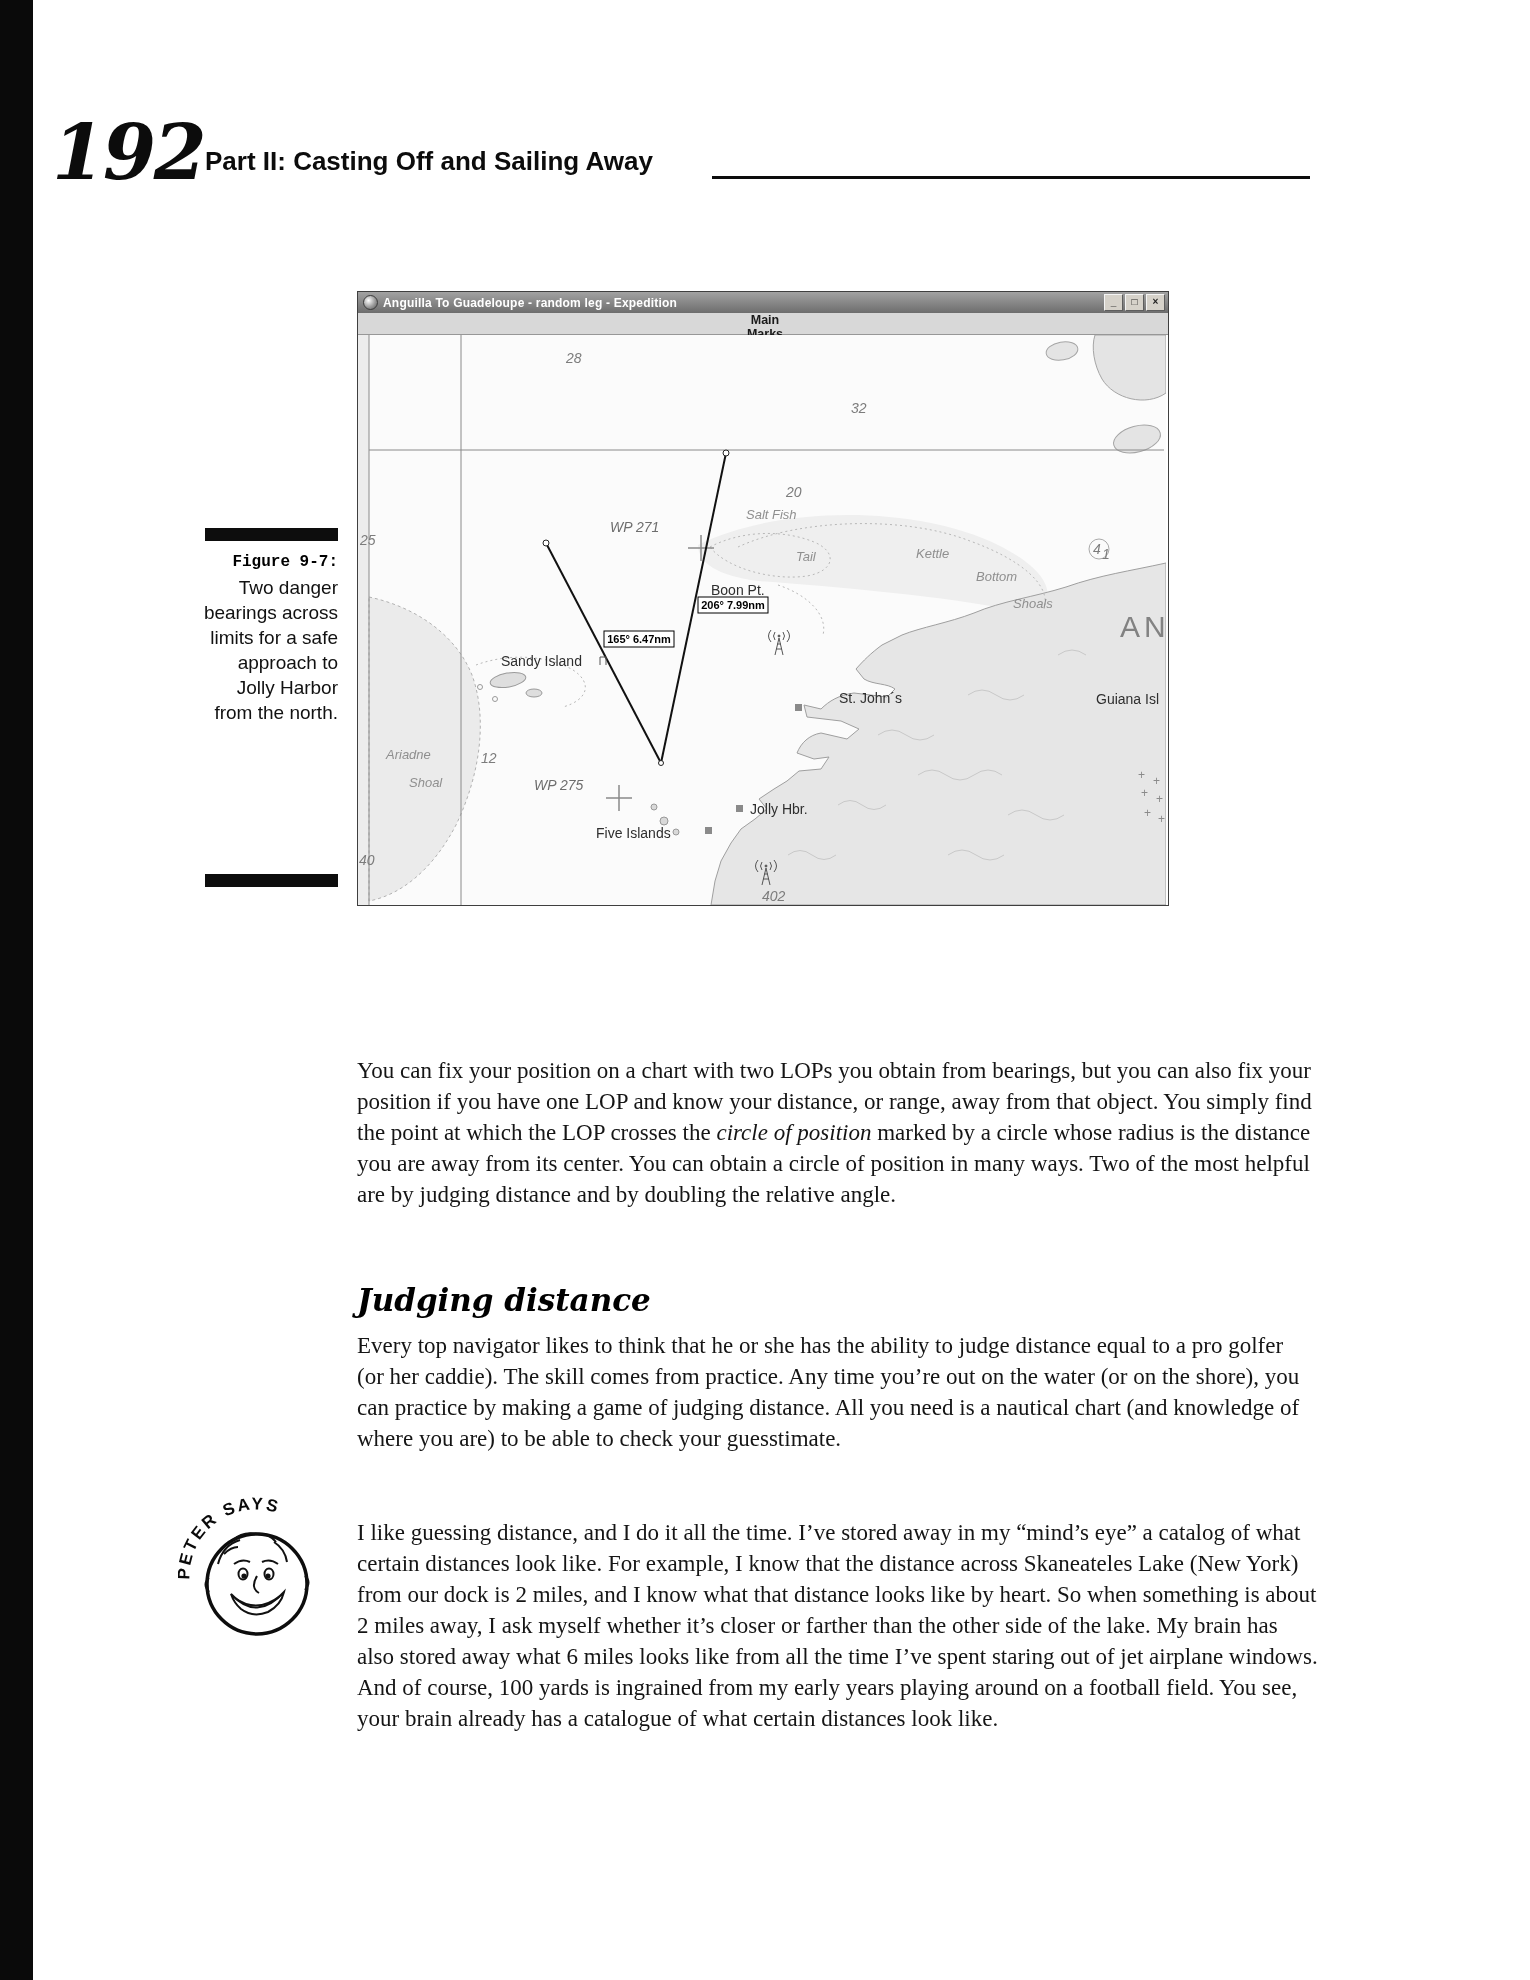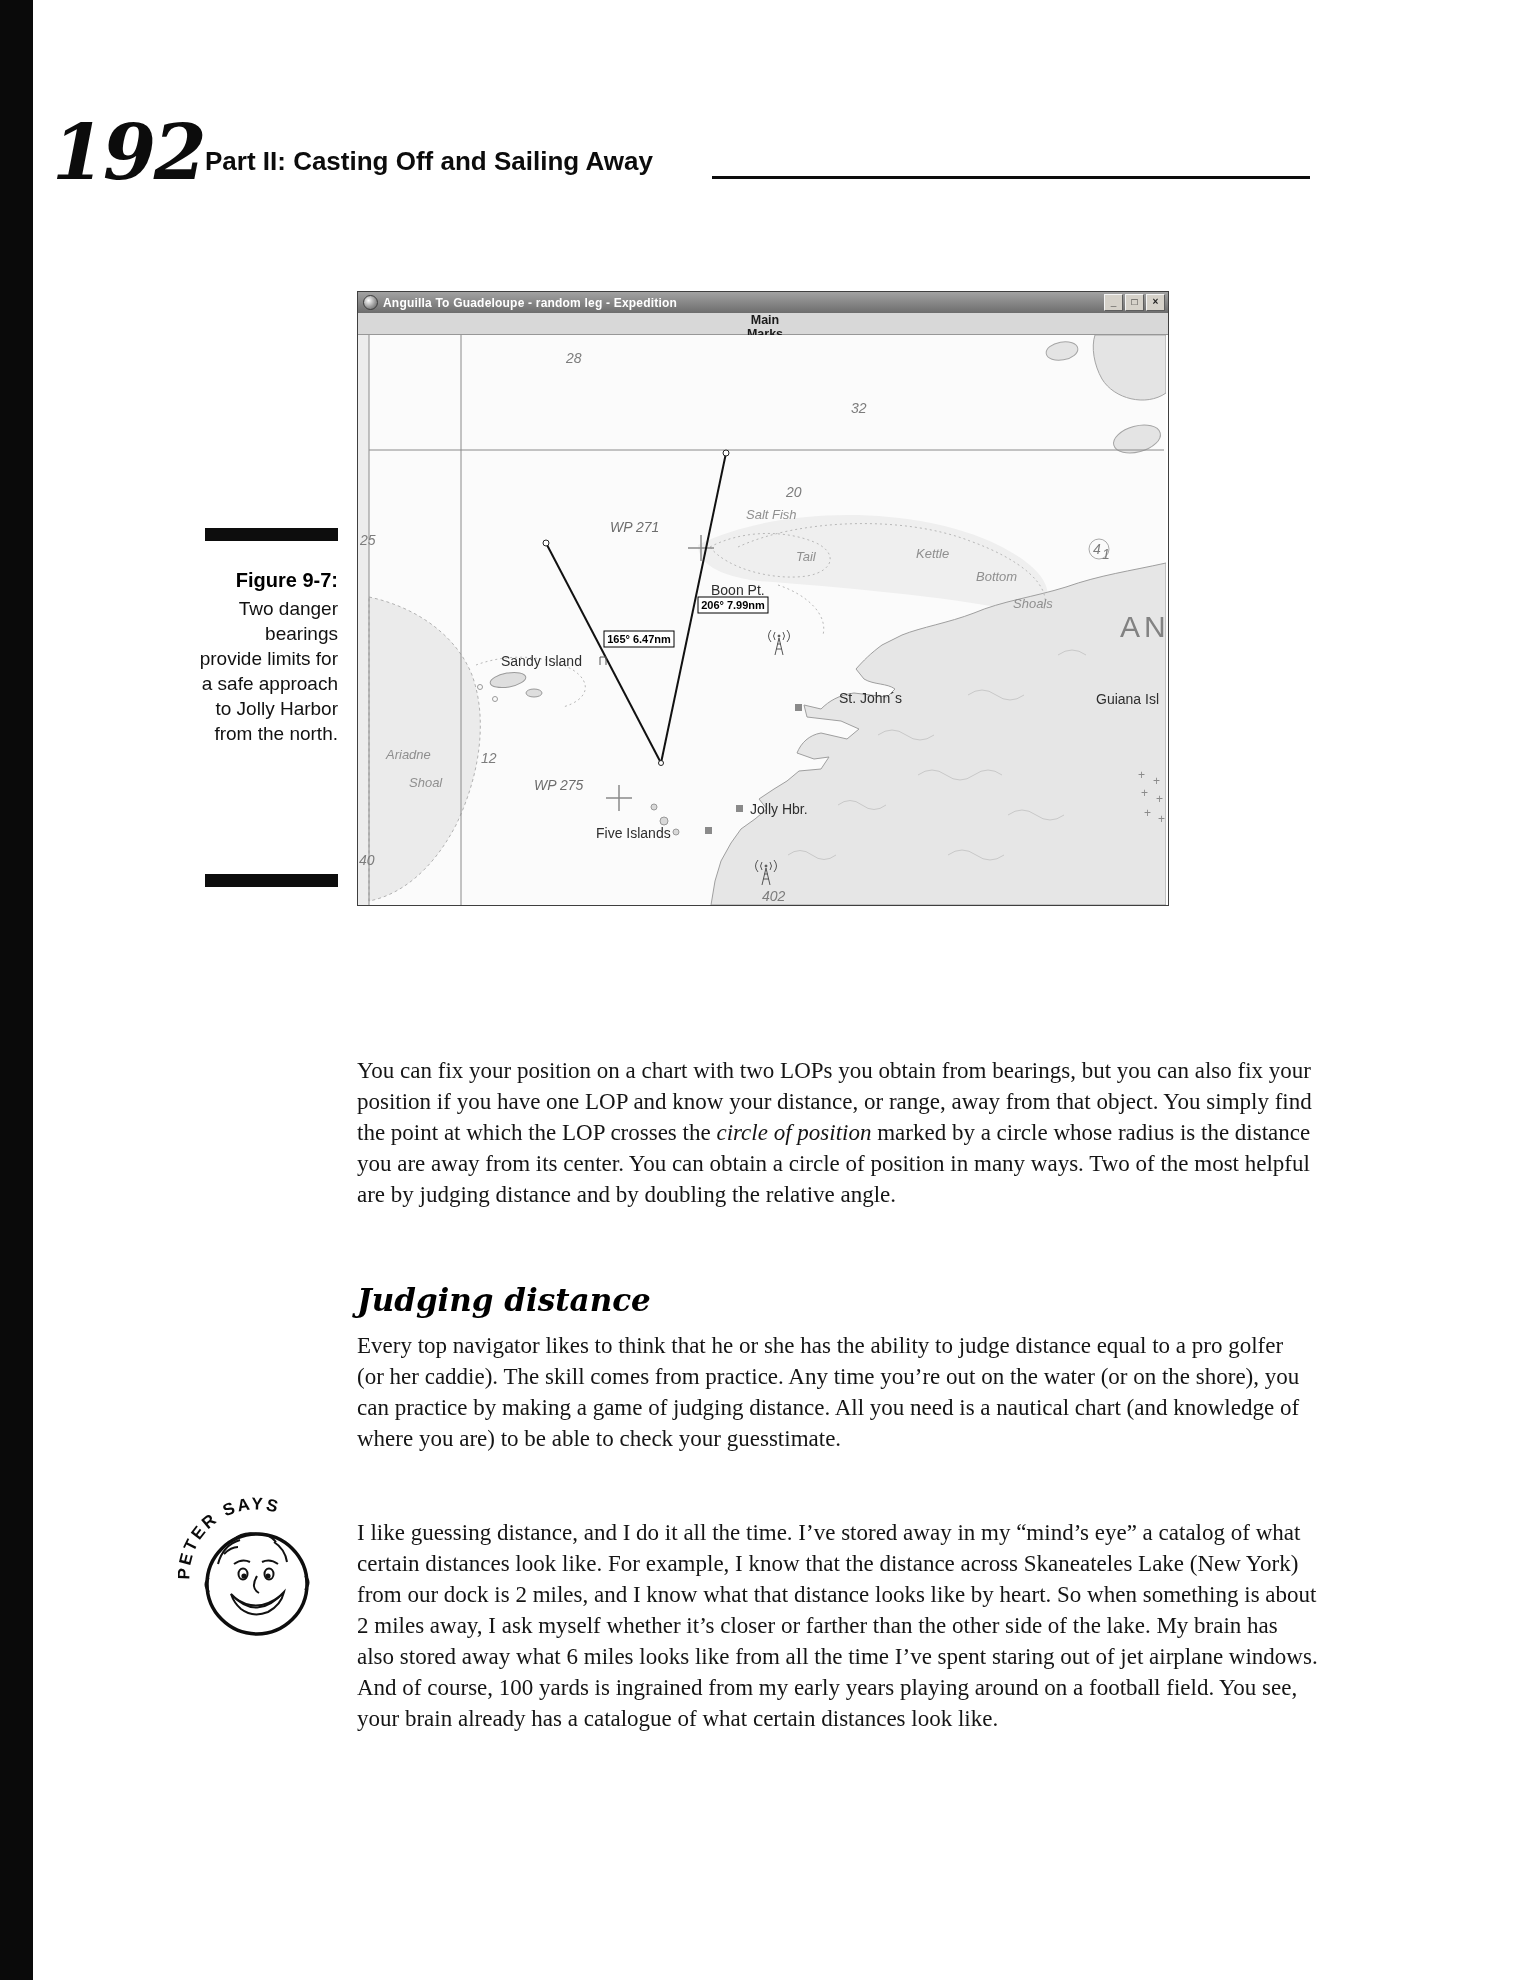--- a/index.html
+++ b/index.html
@@ -8,21 +8,21 @@
         font-family:"Liberation Serif",serif;color:#141414;}
   .edge-bar{position:absolute;left:0;top:0;width:33px;height:1980px;background:#0a0a0a;}
   .pagenum{position:absolute;left:52px;top:108px;font:italic 900 76px "DejaVu Serif",serif;color:#0c0c0c;letter-spacing:-2px;}
   .part-title{position:absolute;left:205px;top:146px;font:bold 26px "Liberation Sans",sans-serif;color:#0c0c0c;}
   .header-rule{position:absolute;left:712px;top:176px;width:598px;height:3px;background:#0c0c0c;}
 
   
   .cap-bar{position:absolute;left:205px;width:133px;height:13px;background:#0d0d0d;}
   .cap-bar.top{top:528px;} .cap-bar.bottom{top:874px;}
   .cap-text{position:absolute;left:199px;top:553px;width:139px;text-align:right;font-family:"Liberation Sans",sans-serif;}
-  .cap-label{display:block;font-size:20px;font-weight:bold;color:#000;margin:16px 0 4px 0;}
+  .cap-label{display:block;font-size:16px;font-weight:bold;color:#000;margin:0 0 4px 0;font-family:Liberation Mono, monospace;}
   .cap-body{display:block;font-size:19px;line-height:25px;color:#111;}
 
   
   .window{position:absolute;left:357px;top:291px;width:810px;background:#fff;border:1px solid #3f3f3f;}
   .titlebar{height:21px;background:linear-gradient(180deg,#a2a2a2,#6d6d6d);display:flex;align-items:center;padding:0 3px;}
   .app-icon{width:13px;height:13px;border-radius:50%;border:1px solid #3c3c3c;
             background:radial-gradient(circle at 35% 35%,#ffffff,#9a9a9a 55%,#565656);margin:0 5px 0 2px;flex:none;}
   .win-title{flex:1;font:bold 12px "Liberation Sans",sans-serif;color:#fff;white-space:nowrap;overflow:hidden;letter-spacing:.2px;}
   .win-btn{width:17px;height:15px;margin-left:2px;background:#d6d2ca;border:1px solid;border-color:#f4f4f4 #5d5d5d #5d5d5d #f4f4f4;
            font:bold 10px/13px "Liberation Sans",sans-serif;color:#222;text-align:center;flex:none;cursor:default;}
@@ -56,21 +56,21 @@
 
   <div class="edge-bar"></div>
 
   <div class="pagenum">192</div>
   <div class="part-title">Part II: Casting Off and Sailing Away</div>
   <div class="header-rule"></div>
 
   <div class="cap-bar top"></div>
   <div class="cap-text">
     <span class="cap-label">Figure 9-7:</span>
-    <span class="cap-body">Two danger bearings provide limits for a safe approach to Jolly Harbor from the north.</span>
+    <span class="cap-body">Two danger bearings across limits for a safe approach to Jolly Harbor from the north.</span>
   </div>
   <div class="cap-bar bottom"></div>
 
   <div class="window">
     <div class="titlebar">
       <span class="app-icon"></span>
       <span class="win-title">Anguilla To Guadeloupe - random leg - Expedition</span>
       <span class="win-btn">_</span>
       <span class="win-btn">□</span>
       <span class="win-btn">×</span>

